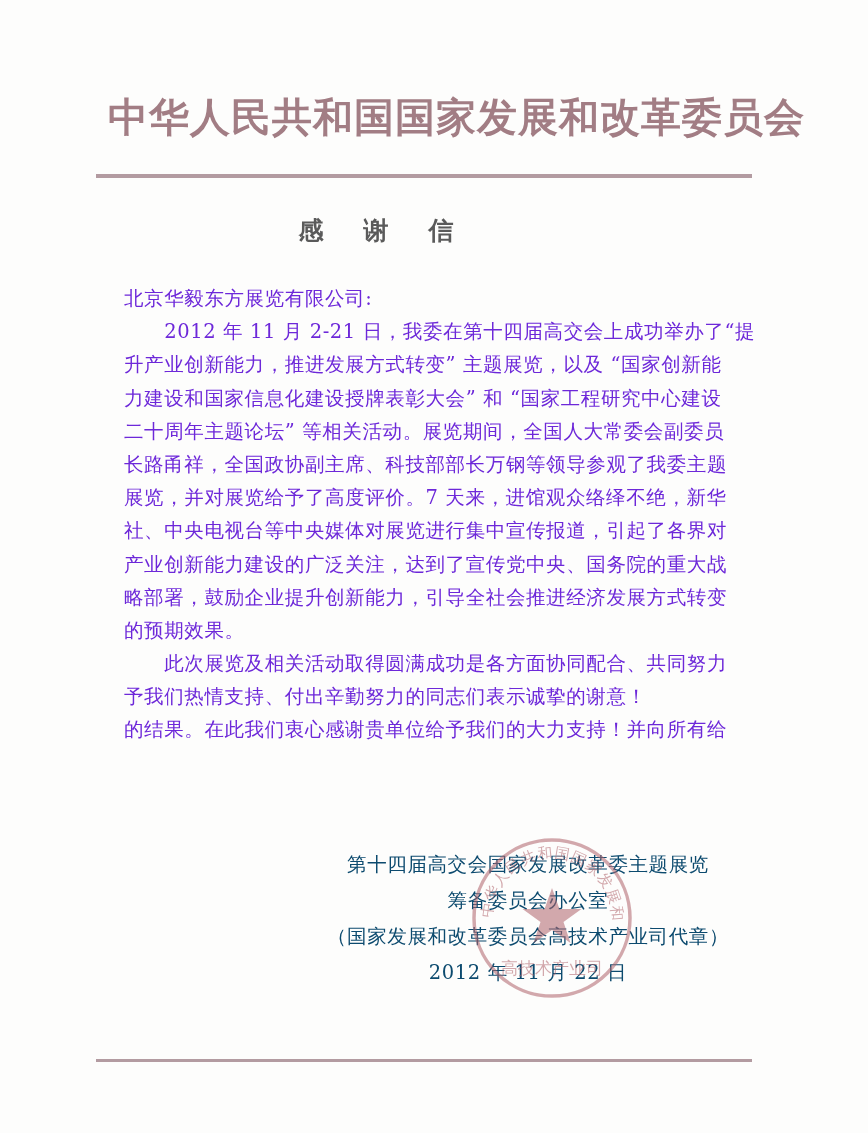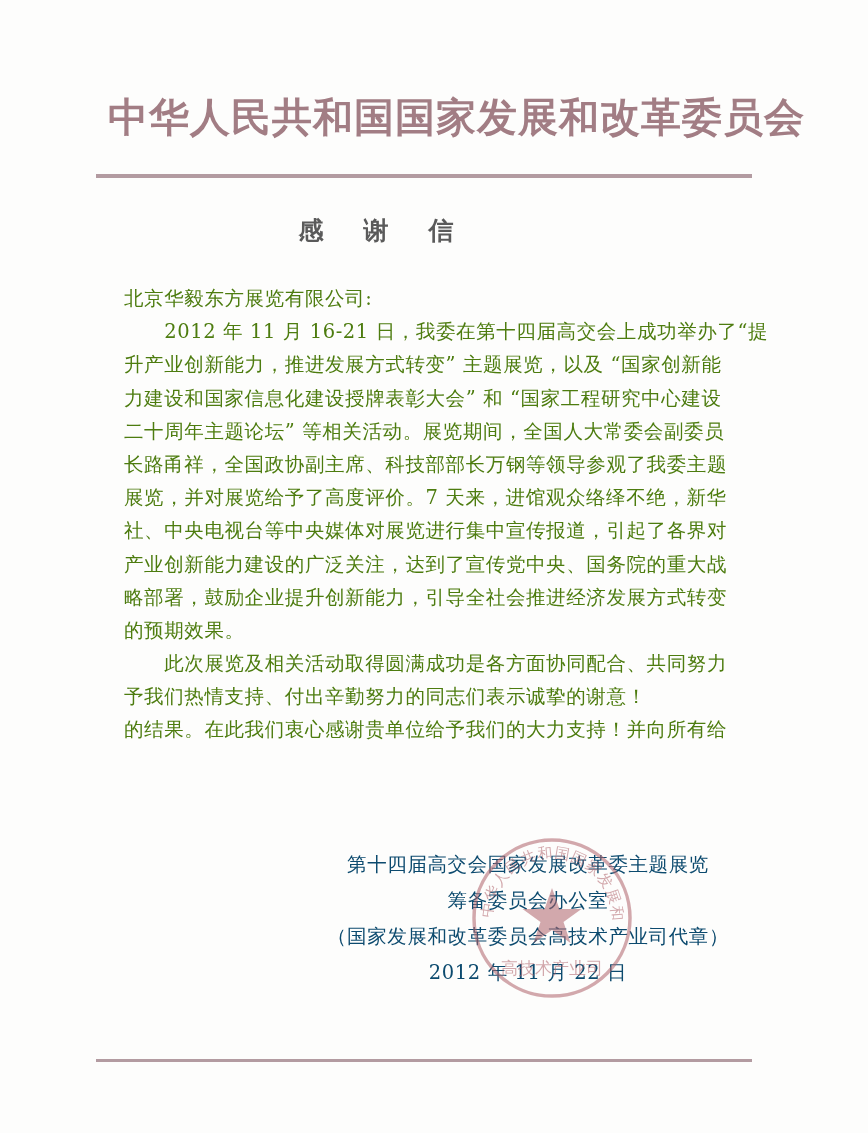--- a/index.html
+++ b/index.html
@@ -20,21 +20,21 @@
   .rule.top { top: 174px; }
   .rule.bottom { top: 1059px; height: 3px; }
   .doc-title {
     position: absolute; left: 0; width: 728px; top: 214px; text-align: center;
     font-size: 25px; font-weight: bold; color: #5a5a5a; letter-spacing: 40px;
     font-family: "DejaVu Sans", "Liberation Sans", sans-serif;
     padding-left: 64px; box-sizing: border-box;
   }
   .body-text {
     position: absolute; left: 124px; top: 282px; width: 624px;
-    font-size: 19.5px; line-height: 33.2px; color: #4d7c0f;
+    font-size: 19.5px; line-height: 33.2px; color: #6d28d9;
     letter-spacing: 0.6px;
   }
   .line { white-space: nowrap; height: 33.2px; }
   .salutation { white-space: nowrap; }
   .sig-block {
     position: absolute; left: 318px; top: 847px; width: 420px; text-align: center;
     font-size: 19.5px; line-height: 36px; color: #0c4a6e; letter-spacing: 0.6px;
   }
   .sig-line { white-space: nowrap; }
   .stamp {
@@ -47,21 +47,21 @@
 
 <div class="header-title">中华人民共和国国家发展和改革委员会</div>
 <div class="rule top"></div>
 
 <div class="doc-title">感谢信</div>
 
 <div class="body-text">
   <div class="line salutation">北京华毅东方展览有限公司:</div>
 
   <div>
-    <div class="line">　　2012 年 11 月 16-21 日，我委在第十四届高交会上成功举办了“提</div>
+    <div class="line">　　2012 年 11 月 2-21 日，我委在第十四届高交会上成功举办了“提</div>
     <div class="line">升产业创新能力，推进发展方式转变” 主题展览，以及 “国家创新能</div>
     <div class="line">力建设和国家信息化建设授牌表彰大会” 和 “国家工程研究中心建设</div>
     <div class="line">二十周年主题论坛” 等相关活动。展览期间，全国人大常委会副委员</div>
     <div class="line">长路甬祥，全国政协副主席、科技部部长万钢等领导参观了我委主题</div>
     <div class="line">展览，并对展览给予了高度评价。7 天来，进馆观众络绎不绝，新华</div>
     <div class="line">社、中央电视台等中央媒体对展览进行集中宣传报道，引起了各界对</div>
     <div class="line">产业创新能力建设的广泛关注，达到了宣传党中央、国务院的重大战</div>
     <div class="line">略部署，鼓励企业提升创新能力，引导全社会推进经济发展方式转变</div>
     <div class="line">的预期效果。</div>
   </div>

